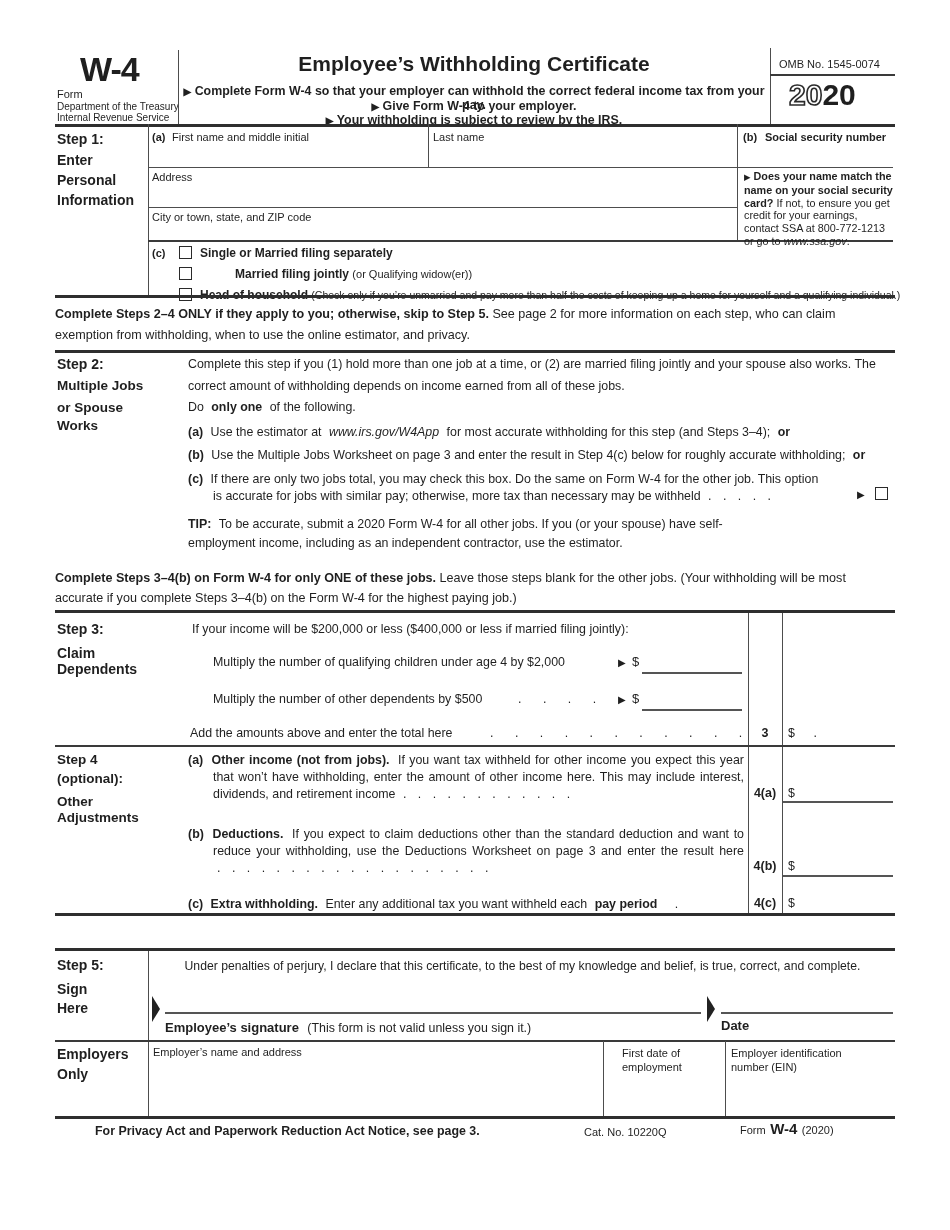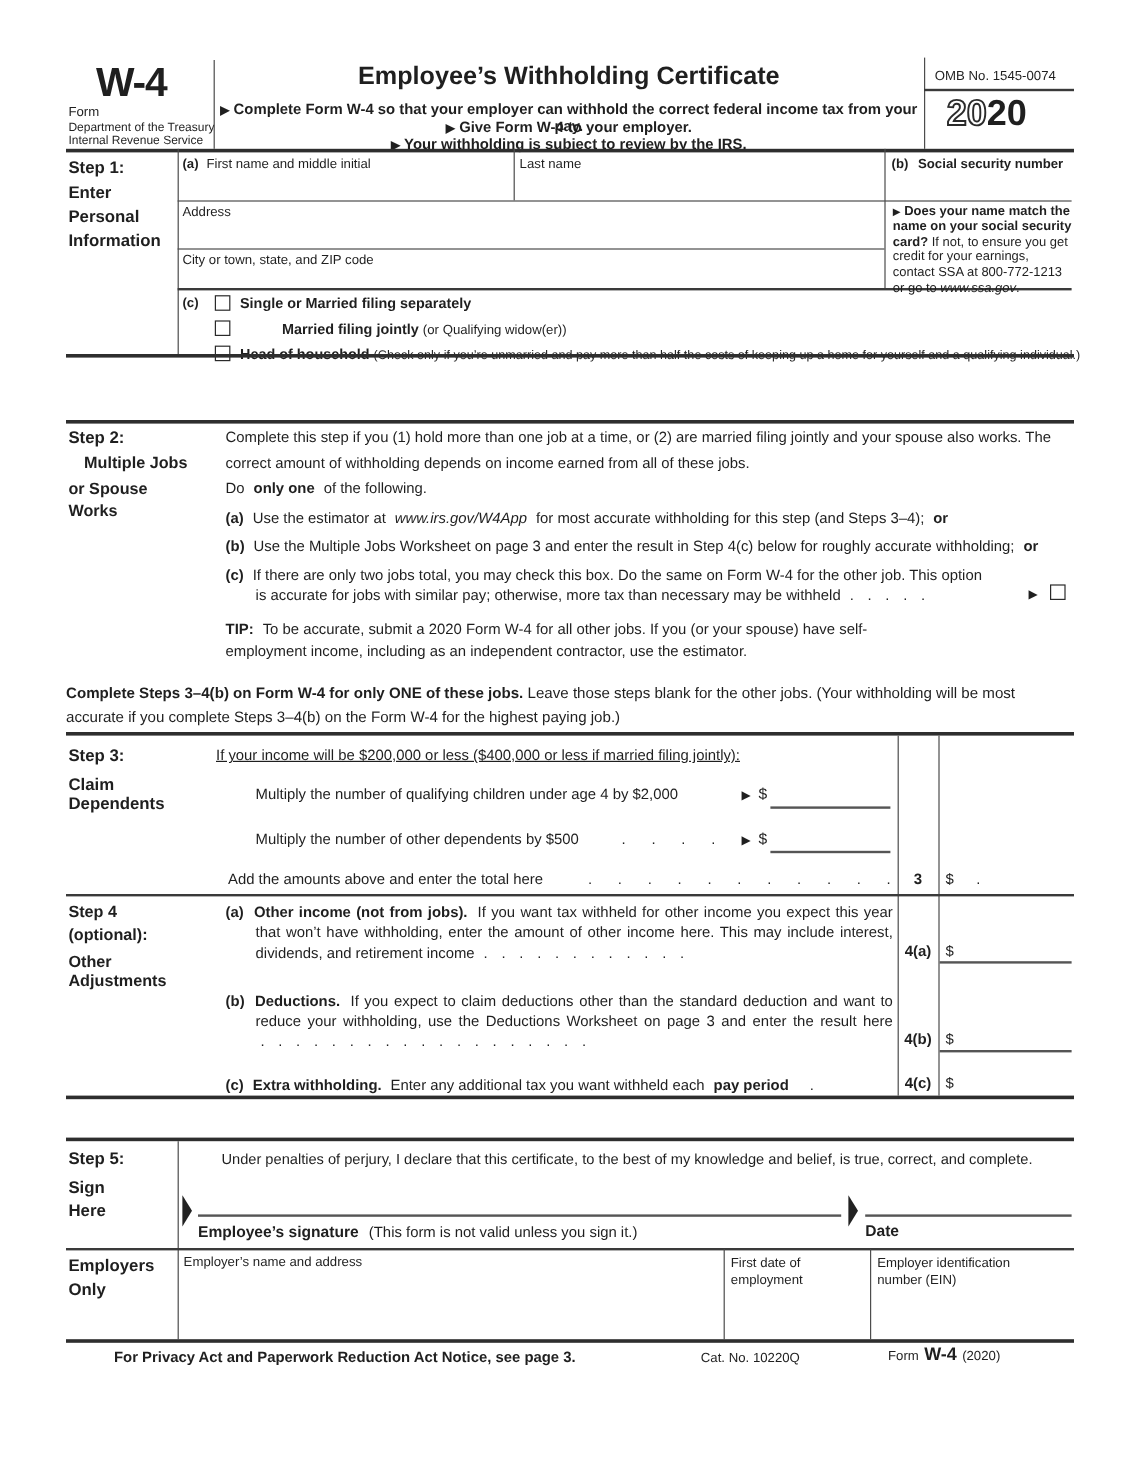--- a/index.html
+++ b/index.html
@@ -105,24 +105,28 @@
     <span class="fs11">(or Qualifying widow(er))</span>
   </div>
   <div class="cb" style="left:179px;top:288px;"></div>
   <div class="abs fs12" style="left:200px;top:288px;white-space:nowrap;">
     <span class="b">Head of household</span>
     <span class="fs105">(Check only if you’re unmarried and pay more than half the costs of keeping up a home for yourself and a qualifying individual.)</span>
   </div>
 
   <div class="hl3" style="left:55px;top:295px;width:840px;"></div>
 
+  <div class="abs" style="left:55px;top:304px;width:838px;font-size:12.6px;line-height:21px;">
+    <span class="b">Complete Steps 2–4 ONLY if they apply to you; otherwise, skip to Step 5.</span>
+    <span>See page 2 for more information on each step, who can claim exemption from withholding, when to use the online estimator, and privacy.</span>
+  </div>
   <div class="hl3" style="left:55px;top:350px;width:840px;"></div>
 
   <div class="lbl fs14" style="left:57px;top:356px;">Step 2:</div>
-  <div class="lbl fs135" style="left:57px;top:378px;margin-left:13px;">Multiple Jobs</div>
+  <div class="lbl fs135" style="left:57px;top:378px;">Multiple Jobs</div>
   <div class="lbl fs135" style="left:57px;top:400px;">or Spouse</div>
   <div class="lbl fs135" style="left:57px;top:418px;">Works</div>
 
   <div class="abs" style="left:188px;top:353px;width:692px;font-size:12.4px;line-height:22px;">Complete this step if you (1) hold more than one job at a time, or (2) are married filing jointly and your spouse also works. The correct amount of withholding depends on income earned from all of these jobs.</div>
   <div class="abs fs124" style="left:188px;top:400px;">
     <span>Do</span>
     <span class="b ml">only one</span>
     <span class="ml">of the following.</span>
   </div>
   <div class="p2" style="top:423px;">
@@ -159,21 +163,21 @@
   </div>
   <div class="hl3" style="left:55px;top:610px;width:840px;"></div>
 
   <div class="lbl fs14" style="left:57px;top:621px;">Step 3:</div>
   <div class="lbl fs14" style="left:57px;top:645px;">Claim</div>
   <div class="lbl fs14" style="left:57px;top:661px;">Dependents</div>
 
   <div class="vl" style="left:748px;top:613px;height:300px;"></div>
   <div class="vl" style="left:782px;top:613px;height:300px;"></div>
 
-  <div class="abs fs124" style="left:180px;top:622px;text-decoration:underline;">If your income will be $200,000 or less ($400,000 or less if married filing jointly):</div>
+  <div class="abs fs124" style="left:192px;top:622px;">If your income will be $200,000 or less ($400,000 or less if married filing jointly):</div>
 
   <div class="abs fs124" style="left:213px;top:655px;">Multiply the number of qualifying children under age 4 by $2,000</div>
   <span class="abs arrow" style="left:618px;top:657px;">▶</span>
   <span class="abs fs13" style="left:632px;top:654px;">$</span>
   <div class="hl2" style="left:642px;top:672px;width:100px;background:#555;"></div>
   <div class="inputarea" style="left:642px;top:652px;width:100px;height:19px;"></div>
 
   <div class="abs fs124" style="left:213px;top:692px;">Multiply the number of other dependents by $500</div>
   <span class="abs fs124 dotswide" style="left:518px;top:692px;">. . . .</span>
   <span class="abs arrow" style="left:618px;top:694px;">▶</span>
@@ -249,21 +253,21 @@
   <div class="inputarea" style="left:721px;top:986px;width:172px;height:25px;"></div>
   <div class="abs b fs13" style="left:721px;top:1018px;">Date</div>
 
   <div class="hl2" style="left:55px;top:1040px;width:840px;"></div>
 
   <div class="lbl fs14" style="left:57px;top:1046px;">Employers</div>
   <div class="lbl fs14" style="left:57px;top:1066px;">Only</div>
   <div class="abs fs11" style="left:153px;top:1046px;">Employer’s name and address</div>
   <div class="inputarea" style="left:153px;top:1062px;width:445px;height:50px;"></div>
   <div class="vl" style="left:603px;top:1041px;height:75px;"></div>
-  <div class="abs fs11" style="left:609px;top:1046px;width:85px;line-height:14px;">First date of employment</div>
+  <div class="abs fs11" style="left:622px;top:1046px;width:85px;line-height:14px;">First date of employment</div>
   <div class="inputarea" style="left:606px;top:1078px;width:115px;height:34px;"></div>
   <div class="vl" style="left:725px;top:1041px;height:75px;"></div>
   <div class="abs fs11" style="left:731px;top:1046px;width:150px;line-height:14px;">Employer identification number (EIN)</div>
   <div class="inputarea" style="left:728px;top:1078px;width:160px;height:34px;"></div>
 
   <div class="hl3" style="left:55px;top:1116px;width:840px;"></div>
 
   <div class="abs b fs124" style="left:55px;top:1124px;padding-left:40px;">For Privacy Act and Paperwork Reduction Act Notice, see page 3.</div>
   <div class="abs fs11" style="left:584px;top:1126px;">Cat. No. 10220Q</div>
   <div class="abs" style="left:740px;top:1120px;width:153px;text-align:left;">

